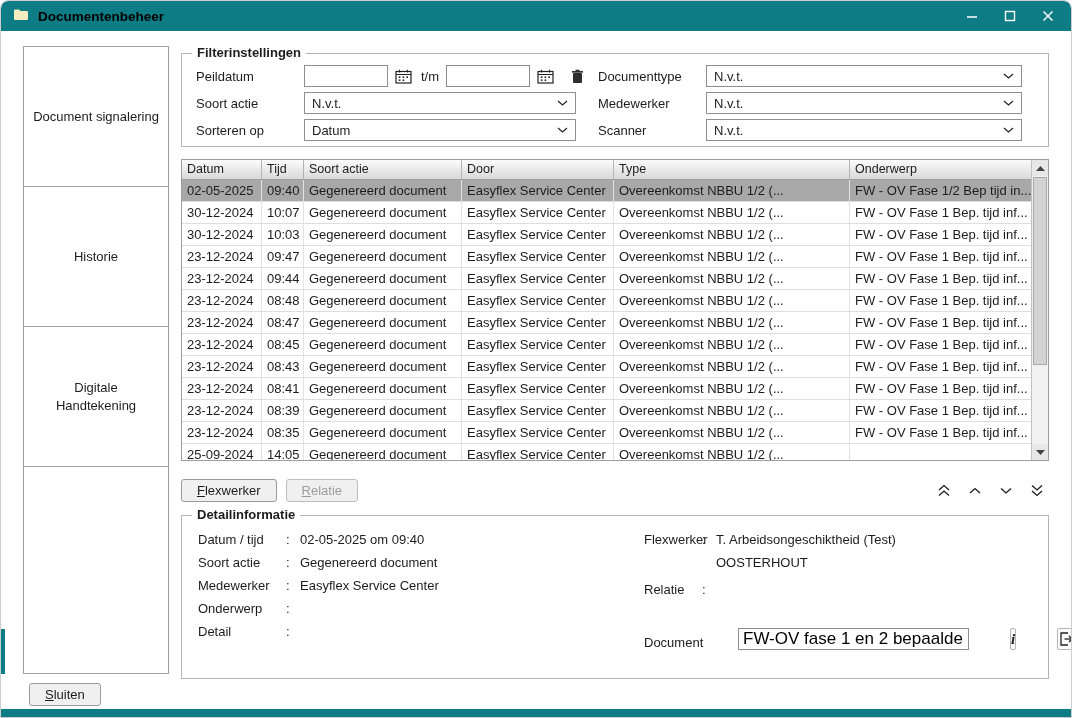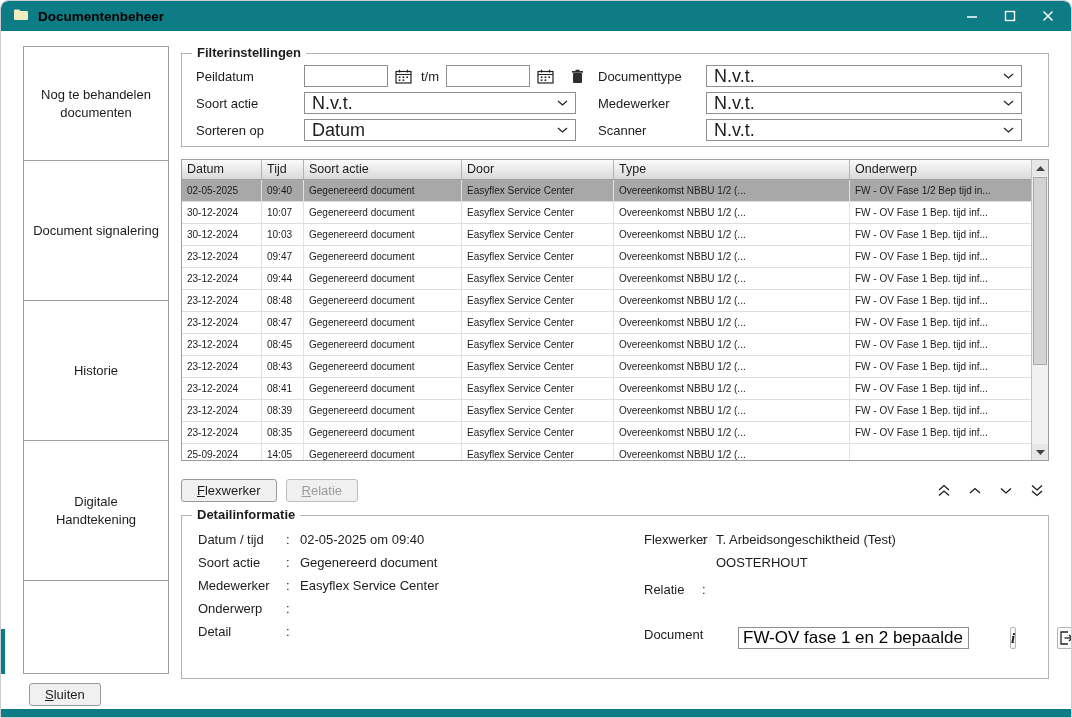--- a/index.html
+++ b/index.html
@@ -37,31 +37,31 @@
   .f-row { display:flex; align-items:center; height:22px; margin:0 14px 5px 14px; font-size:13px;justify-content:space-between; }
   .f-label { width:108px; flex:none; }
   .left-controls { width:288px; flex:none; display:flex; align-items:center; gap:4px; }
   .f-label2 { width:108px; flex:none; margin-left:6px; }
   .txt-input { height:22px; border:1px solid #8f8f8f; background:#fff; font:inherit; padding:0 4px; }
   .date-input { width:84px; }
   .icon-btn { width:22px; height:22px; display:flex; align-items:center; justify-content:center;
               background:#fff; border:none; cursor:pointer; }
   .tm { padding:0 3px; }
   .dropdown { height:22px; background:#fff; border:1px solid #8f8f8f; display:flex; align-items:center;
-              justify-content:space-between; padding:0 7px; font-size:18px; cursor:pointer; }
+              justify-content:space-between; padding:0 7px; font-size:13px; cursor:pointer; }
   .dd-fixed { width:272px; } .dd-grow { flex:1; margin-right:12px; }
 
   
   .tablewrap { position:absolute; left:180px; top:158px; width:868px; height:302px;
                border:1px solid #9e9e9e; overflow:hidden; background:#fff; }
   .t-inner { position:absolute; left:0; top:0; right:17px; bottom:0; overflow:hidden; }
   .t-header { display:flex; height:20px; background:linear-gradient(#fbfbfb,#d9d9d9);
               border-bottom:1px solid #9e9e9e; font-size:12.5px; }
   .t-header .c { line-height:19px; border-right:1px solid #b4b4b4; cursor:pointer; }
-  .t-row { display:flex; height:22px; border-bottom:1px solid #dedede; font-size:10px; cursor:pointer; background:#fff; }
+  .t-row { display:flex; height:22px; border-bottom:1px solid #dedede; font-size:13px; cursor:pointer; background:#fff; }
   .t-row .c { line-height:21px; border-right:1px solid #e2e2e2; }
   .t-row.selected { background:#a8a8a8; }
   .c { padding:0 5px; white-space:nowrap; overflow:hidden; flex:none; }
   .c0{width:80px}.c1{width:42px}.c2{width:158px}.c3{width:152px}.c4{width:236px}.c5{flex:1;border-right:none!important}
   .vscroll { position:absolute; top:0; right:0; bottom:0; width:17px; background:#f1f1f1; border-left:1px solid #c2c2c2; }
   .sb-btn { position:absolute; left:0; right:0; height:16px; background:#e7e7e7; display:flex;
             align-items:center; justify-content:center; cursor:pointer; }
   .sb-up { top:0; } .sb-down { bottom:0; }
   .sb-thumb { position:absolute; left:1px; right:1px; top:17px; height:188px; background:#d3d3d3;
               border:1px solid #a9a9a9; cursor:grab; }
@@ -80,21 +80,21 @@
   
   .details { left:180px; top:514px; width:868px; height:164px; }
   .d-left { position:absolute; left:16px; top:12px; font-size:13px; }
   .d-row { display:flex; align-items:center; height:23px; }
   .d-label { width:88px; flex:none; }
   .d-colon { width:14px; flex:none; }
   .d-right { position:absolute; left:462px; top:12px; right:12px; font-size:13px; }
   .d-right .d-label { width:58px; }
   .d-sub { margin-left:72px; height:23px; display:flex; align-items:center; }
   .d-gap1 { height:4px; } .d-gap2 { height:26px; }
-  .doc-row { display:flex; align-items:flex-start; height:23px;gap:32px; }
+  .doc-row { display:flex; align-items:flex-end; height:23px;gap:32px; }
   .doc-label { width:62px; flex:none; }
   .doc-input { width:280px; height:22px; border:1px solid #8f8f8f; font:inherit; font-size:17px; padding:0 4px; }
   .mini-btn { width:25px; height:22px; margin-left:9px; background:#fbfbfb; border:1px solid #b5b5b5;
               border-radius:2px; display:flex; align-items:center; justify-content:center; cursor:pointer; }
   .info-glyph { font-family:"Liberation Serif","DejaVu Serif",serif; font-style:italic; font-weight:600; font-size:15px; }
 
   
   .sluiten { position:absolute; left:28px; top:682px; }
 </style>
 </head>
@@ -123,23 +123,20 @@
       <span class="win-btn">
         <svg width="12" height="12" viewBox="0 0 12 12">
             <line x1="1.5" y1="1.5" x2="10.5" y2="10.5" stroke="#fff" stroke-width="1.5"></line>
             <line x1="10.5" y1="1.5" x2="1.5" y2="10.5" stroke="#fff" stroke-width="1.5"></line>
           </svg>
       </span>
     </span>
   </div>
 
   <div class="sidebar">
-    <div class="side-tab t1">
-      <span>Nog te behandelen documenten</span>
-    </div>
     <div class="side-tab t2">
       <span>Document signalering</span>
     </div>
     <div class="side-tab t3 active">
       <span>Historie</span>
     </div>
     <div class="side-tab t4">
       <span>Digitale Handtekening</span>
     </div>
     <div class="side-filler"></div>

